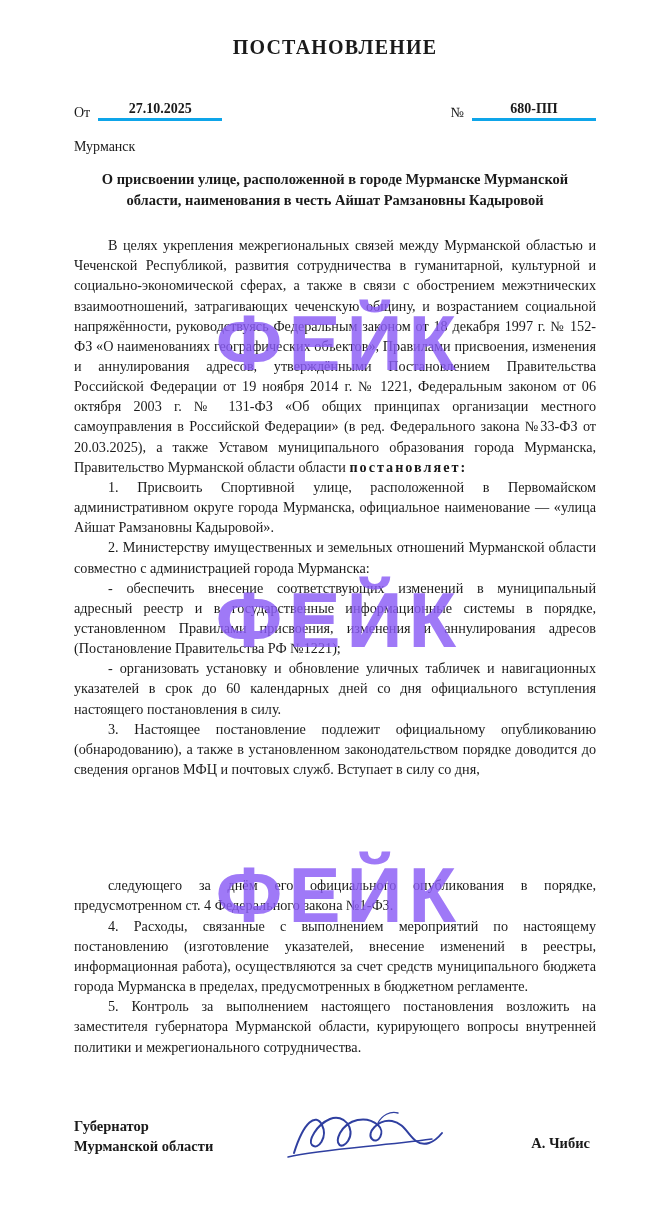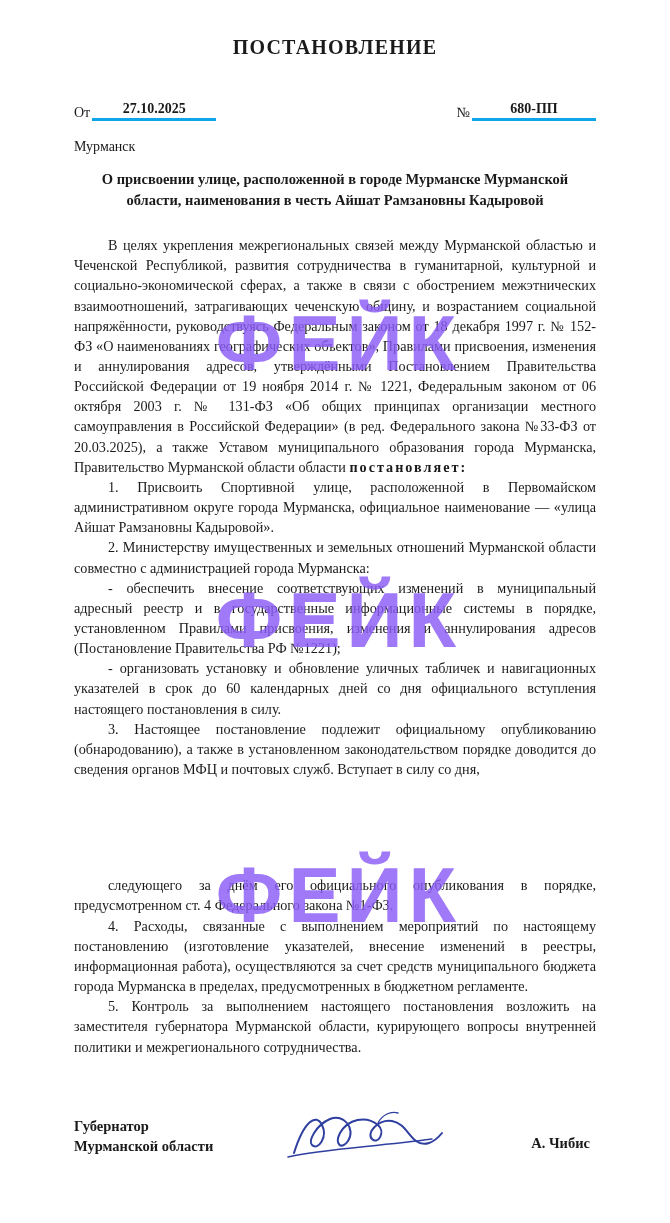--- a/index.html
+++ b/index.html
@@ -34,21 +34,21 @@
   .meta-row {
     display: flex;
     justify-content: space-between;
     align-items: flex-end;
     margin-top: 42px;
     font-size: 14px;
   }
   .meta-left, .meta-right {
     display: flex;
     align-items: flex-end;
-    gap: 2px;
+    gap: 8px;
   }
   .meta-label {
     font-size: 14px;
   }
   .meta-value {
     font-weight: bold;
     font-size: 14px;
     border-bottom: 3px solid #0ea5e9;
     padding: 0 10px 1px 10px;
     min-width: 96px;

